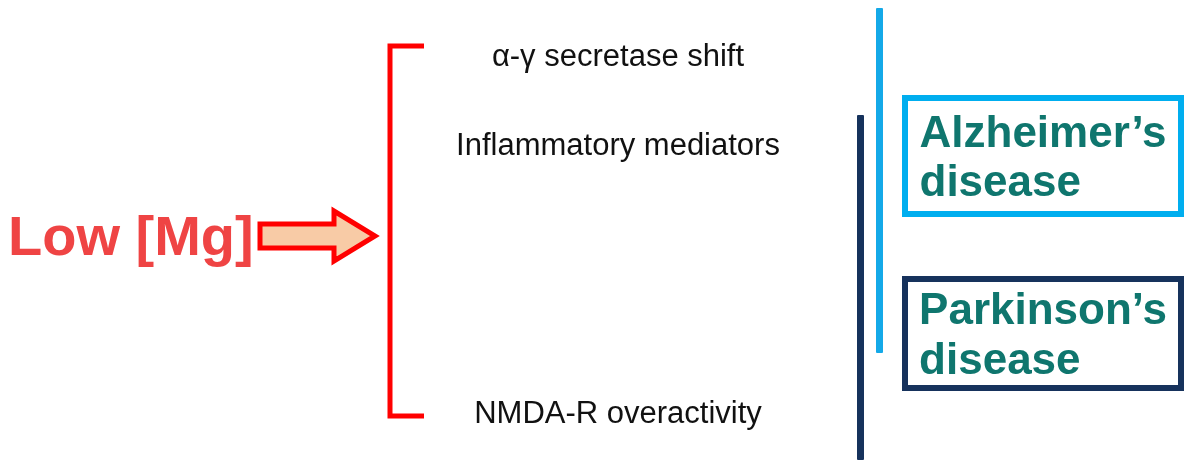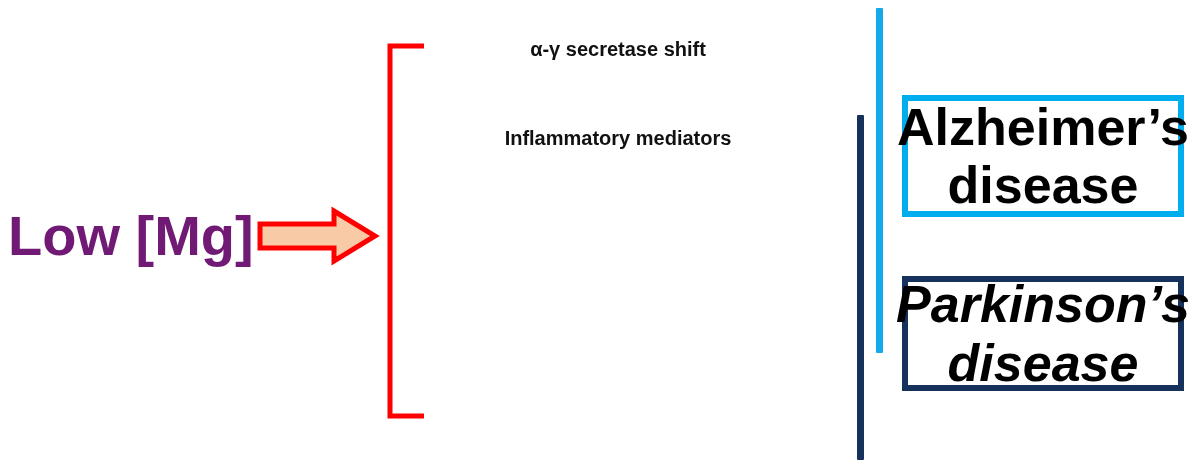--- a/index.html
+++ b/index.html
@@ -23,21 +23,21 @@
     position: absolute;
     left: 8px;
     top: 196px;
     width: 250px;
     height: 78px;
     display: flex;
     align-items: center;
     justify-content: flex-start;
     font-size: 56px;
     font-weight: bold;
-    color: #701a75;
+    color: #ef4444;
     letter-spacing: 0px;
     white-space: nowrap;
   }
 
   
   #flow-arrow {
     position: absolute;
     left: 256px;
     top: 205px;
     width: 124px;
@@ -59,22 +59,22 @@
     left: 418px;
     top: 24px;
     width: 400px;
     height: 416px;
   }
   .mechanism-item {
     position: absolute;
     left: 0;
     width: 400px;
     text-align: center;
-    font-size: 20px;
-    font-weight: 700;
+    font-size: 31px;
+    font-weight: 400;
     color: #111111;
     white-space: nowrap;
   }
   .mechanism-item.m0 { top: 14px;  }
   .mechanism-item.m1 { top: 103px; }
   .mechanism-item.m2 { top: 192px; }
   .mechanism-item.m3 { top: 282px; }
   .mechanism-item.m4 { top: 371px; }
 
   
@@ -96,24 +96,24 @@
   }
 
   
   .outcome-box {
     position: absolute;
     box-sizing: border-box;
     background: #ffffff;
     display: flex;
     align-items: center;
     justify-content: center;
-    text-align: center;
-    font-size: 52px;
+    text-align: left;
+    font-size: 44px;
     font-weight: bold;
-    color: #000000;
+    color: #0f766e;
     line-height: 1.12;
   }
   #outcome-box-alzheimers {
     left: 902px;
     top: 95px;
     width: 282px;
     height: 122px;
     border: 6px solid #00AEEF;
   }
   #outcome-box-parkinsons {
@@ -140,32 +140,33 @@
 
   <div id="mechanism-bracket">
     <svg width="44" height="378" viewBox="0 0 44 378" xmlns="http://www.w3.org/2000/svg">
       <path d="M 40 4 L 6 4 L 6 374 L 40 374" fill="none" stroke="#FF0000" stroke-width="5" stroke-linecap="butt" stroke-linejoin="miter"></path>
     </svg>
   </div>
 
   <div id="mechanism-list">
     <div class="mechanism-item m0">α-γ secretase shift</div>
     <div class="mechanism-item m1">Inflammatory mediators</div>
+    <div class="mechanism-item m4">NMDA-R overactivity</div>
   </div>
 
   <div class="connector-bar" id="connector-bar-light" style="background: rgb(20, 169, 232);"></div>
   <div class="connector-bar" id="connector-bar-dark" style="background: rgb(22, 50, 92);"></div>
 
   <div class="outcome-box" id="outcome-box-alzheimers" style="border-color: rgb(0, 174, 239);">
     <div>
       <span class="outcome-label">Alzheimer’s</span>
       <span class="outcome-label">disease</span>
     </div>
   </div>
 
-  <div class="outcome-box" id="outcome-box-parkinsons" style="border-color: rgb(22, 50, 92); font-style: italic;">
+  <div class="outcome-box" id="outcome-box-parkinsons" style="border-color: rgb(22, 50, 92);">
     <div>
       <span class="outcome-label">Parkinson’s</span>
       <span class="outcome-label">disease</span>
     </div>
   </div>
 
 </div>
 
 </body></html>

